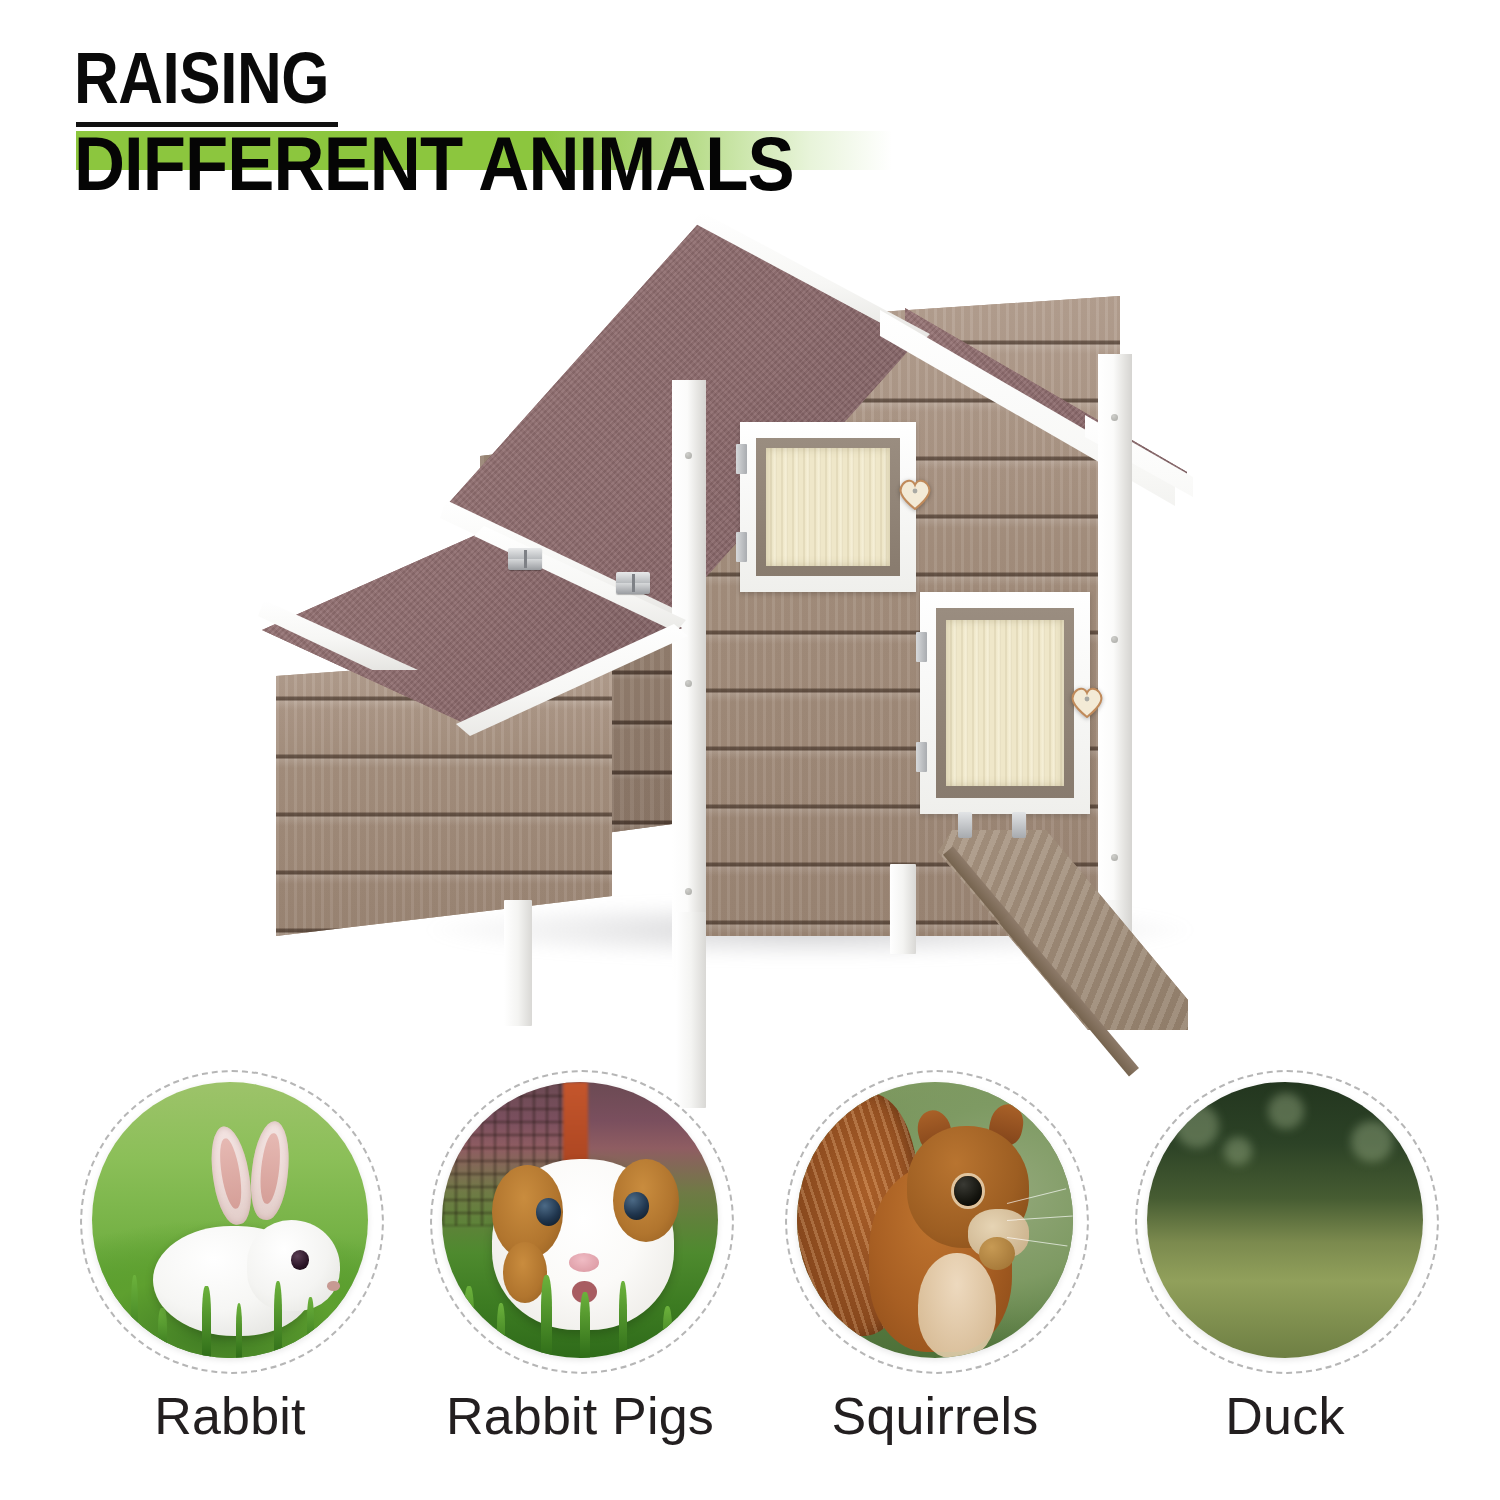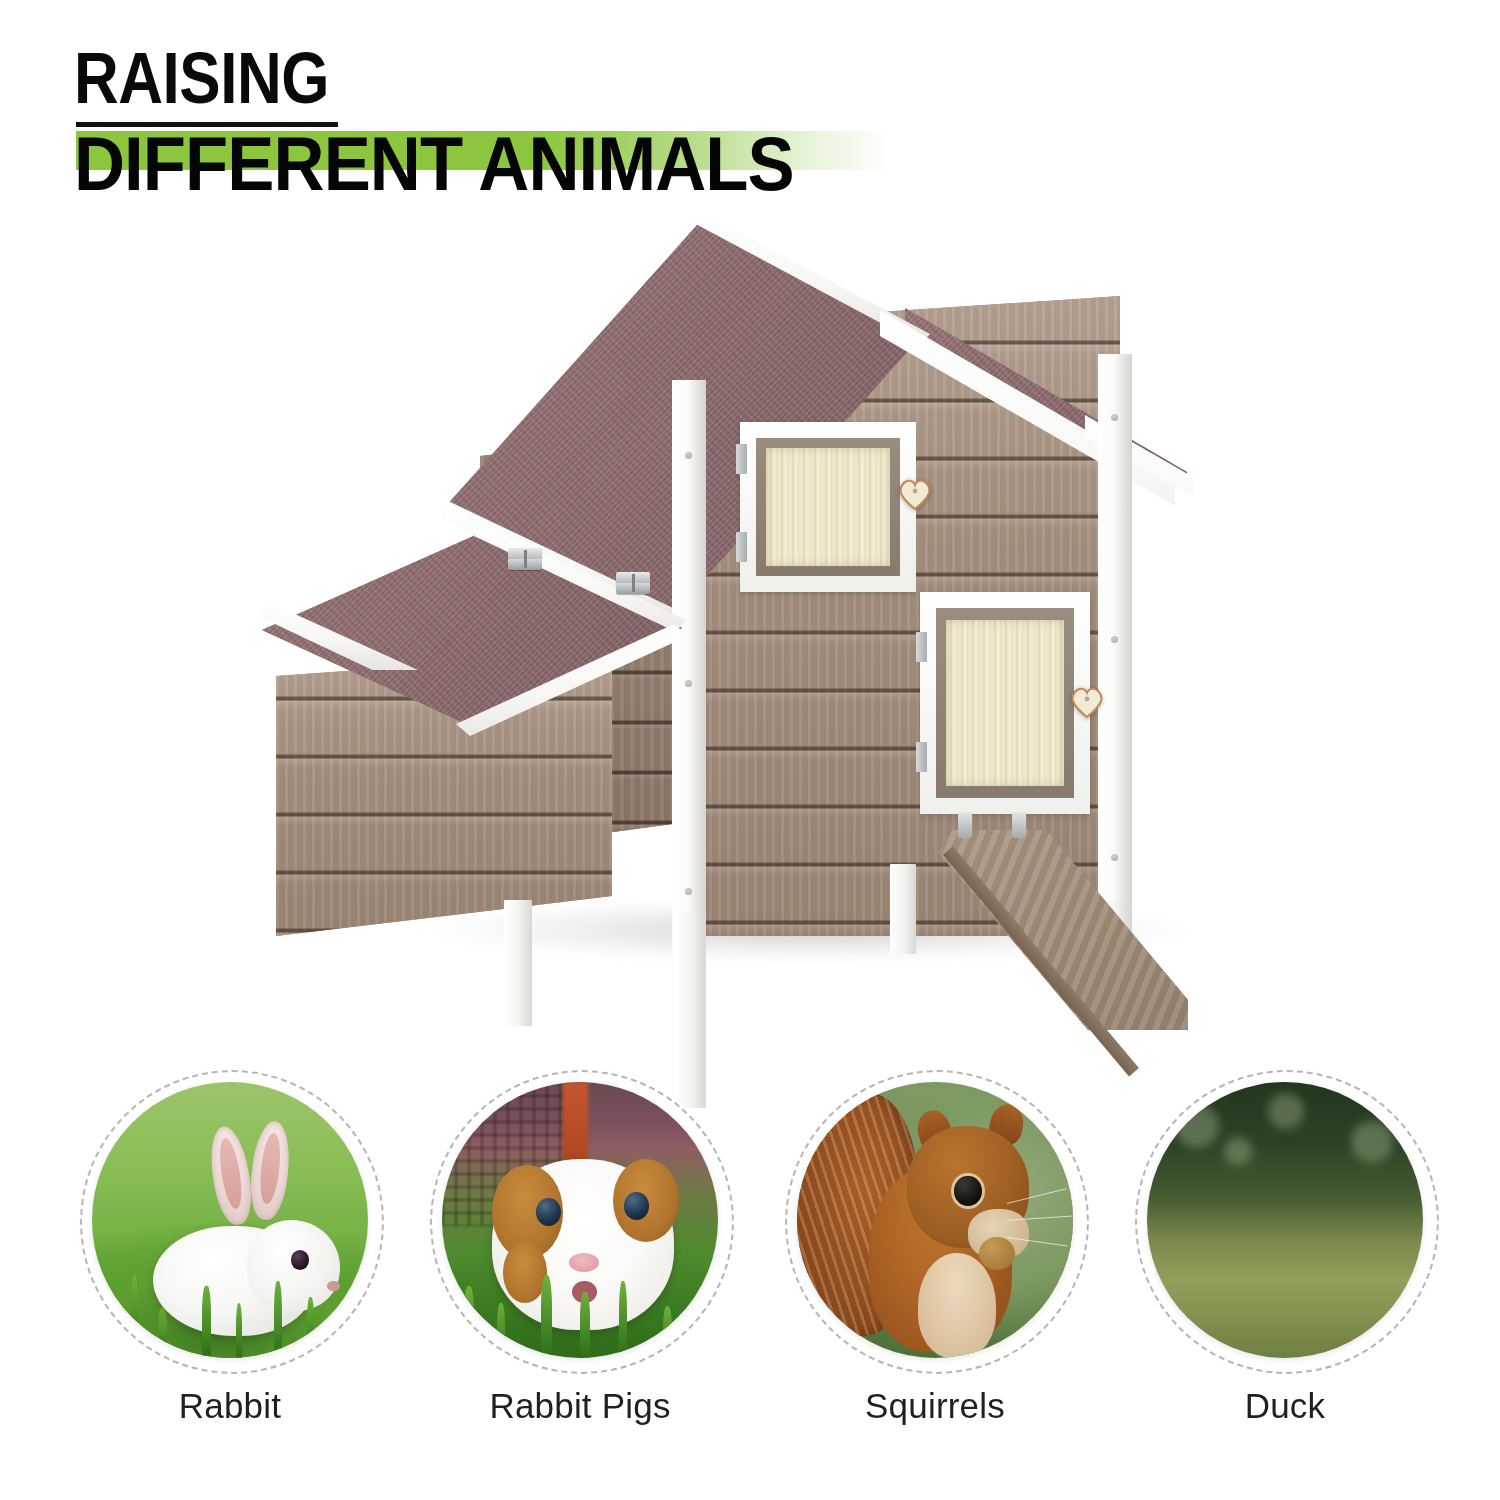--- a/index.html
+++ b/index.html
@@ -178,21 +178,21 @@
 
   
   #animals{position:absolute;left:0;top:1062px;width:1500px;height:438px;}
   .animal-cell{position:absolute;top:0;width:350px;height:438px;}
   .ring{position:absolute;left:25px;top:8px;width:300px;height:300px;border-radius:50%;
     border:2px dashed #b6b6b6;}
   .photo{position:absolute;left:37px;top:20px;width:276px;height:276px;border-radius:50%;
     overflow:hidden;box-shadow:0 2px 6px rgba(0,0,0,0.10);}
   .photo-inner{position:absolute;inset:0;}
   .animal-label{position:absolute;left:0;top:324px;width:350px;text-align:center;
-    font-size:35px;color:#231f20;font-weight:400;letter-spacing:0.2px;}
+    font-size:52px;color:#231f20;font-weight:400;letter-spacing:0.2px;}
 
   
   .bg-rabbit{background:
     radial-gradient(ellipse 120% 60% at 45% 92%, #3f7a23 0%, #5ea02f 38%, rgba(94,160,47,0) 70%),
     linear-gradient(to bottom,#9dc36a 0%,#8bbf58 28%,#76b246 55%,#539a2d 78%,#3b7f1e 100%);}
   .rab-body{position:absolute;left:22%;top:52%;width:58%;height:40%;border-radius:50% 48% 46% 52%;
     background:radial-gradient(ellipse at 38% 30%,#ffffff 0%,#f6f6f4 48%,#dcdcd8 100%);
     box-shadow:0 3px 8px rgba(0,0,0,0.18);}
   .rab-head{position:absolute;left:56%;top:50%;width:34%;height:33%;border-radius:50% 55% 48% 45%;
     background:radial-gradient(ellipse at 40% 32%,#ffffff 0%,#f4f4f2 55%,#e0e0db 100%);}

